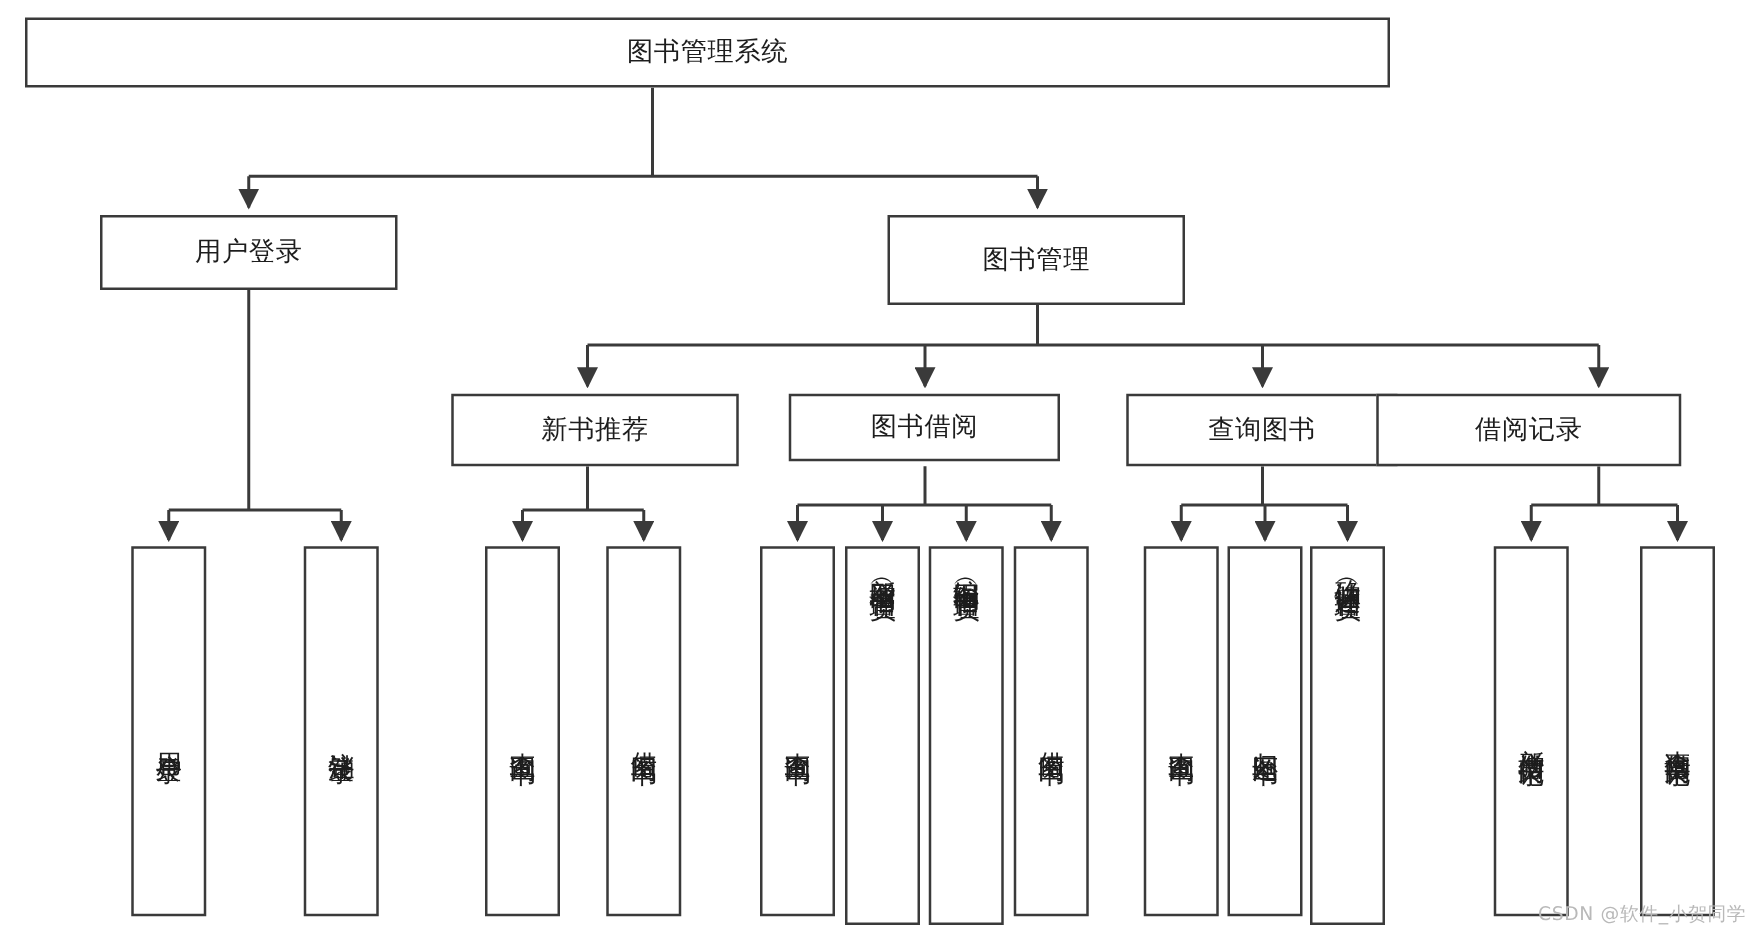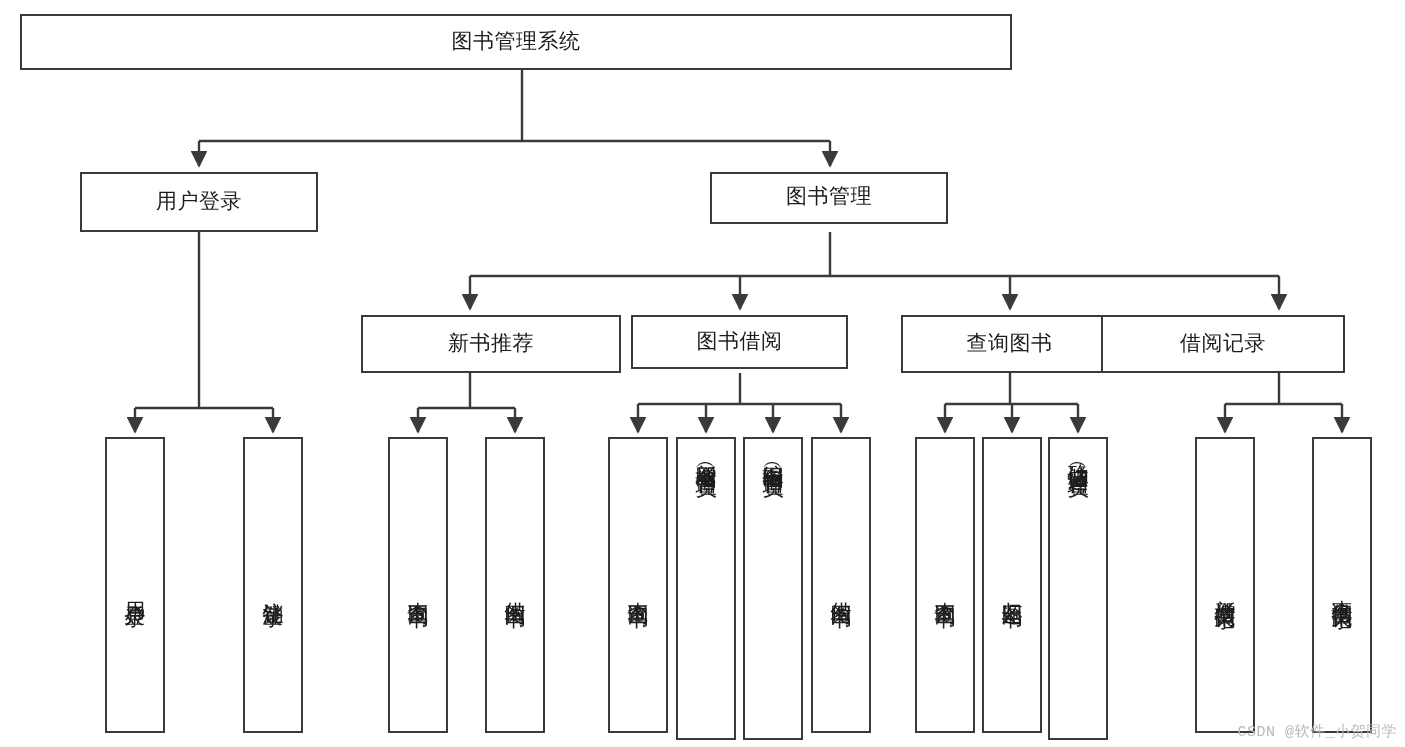--- a/index.html
+++ b/index.html
@@ -61,21 +61,20 @@
     margin: auto 0;
   }
   .watermark {
     position: absolute;
     right: 8px;
     bottom: 6px;
     font-size: 15px;
     color: #b9b9b9;
     letter-spacing: 0.5px;
     white-space: nowrap;
-    font-family: Liberation Mono, monospace;
   }
 </style>
 </head>
 <body>
 
 <div id="diagram">
 
   <svg class="connectors" viewBox="0 0 1405 747" xmlns="http://www.w3.org/2000/svg">
     <defs>
       <marker id="arrow" viewBox="0 0 10 10" refX="9" refY="5" markerWidth="7" markerHeight="7" orient="auto-start-reverse">
@@ -119,32 +118,32 @@
       <path d="M 1012 404 L 1012 432" marker-end="url(#arrow)"></path>
       <path d="M 1078 404 L 1078 432" marker-end="url(#arrow)"></path>
 
       <path d="M 1279 373 L 1279 404"></path>
       <path d="M 1225 404 L 1342 404"></path>
       <path d="M 1225 404 L 1225 432" marker-end="url(#arrow)"></path>
       <path d="M 1342 404 L 1342 432" marker-end="url(#arrow)"></path>
     </g>
   </svg>
 
-  <div class="node root" id="root-node" style="left: 20px; top: 14px; width: 992px; height: 56px; justify-content: center;">
+  <div class="node root" id="root-node" style="left: 20px; top: 14px; width: 1092px; height: 56px; justify-content: center;">
     <span class="label">图书管理系统</span>
   </div>
 
   <div class="node" id="l2-0" style="left: 80px; top: 172px; width: 238px; height: 60px;">
     <span class="label">用户登录</span>
   </div>
-  <div class="node" id="l2-1" style="left: 710px; top: 172px; width: 238px; height: 52px; font-family: Liberation Mono, monospace;">
+  <div class="node" id="l2-1" style="left: 710px; top: 172px; width: 238px; height: 72px;">
     <span class="label">图书管理</span>
   </div>
 
-  <div class="node" id="l3-0" style="left: 361px; top: 315px; width: 260px; height: 58px;">
+  <div class="node" id="l3-0" style="left: 361px; top: 315px; width: 230px; height: 58px;">
     <span class="label">新书推荐</span>
   </div>
   <div class="node" id="l3-1" style="left: 631px; top: 315px; width: 217px; height: 54px;">
     <span class="label">图书借阅</span>
   </div>
   <div class="node" id="l3-2" style="left: 901px; top: 315px; width: 217px; height: 58px;">
     <span class="label">查询图书</span>
   </div>
   <div class="node" id="l3-3" style="left: 1101px; top: 315px; width: 244px; height: 58px; text-align: center;">
     <span class="label">借阅记录</span>

